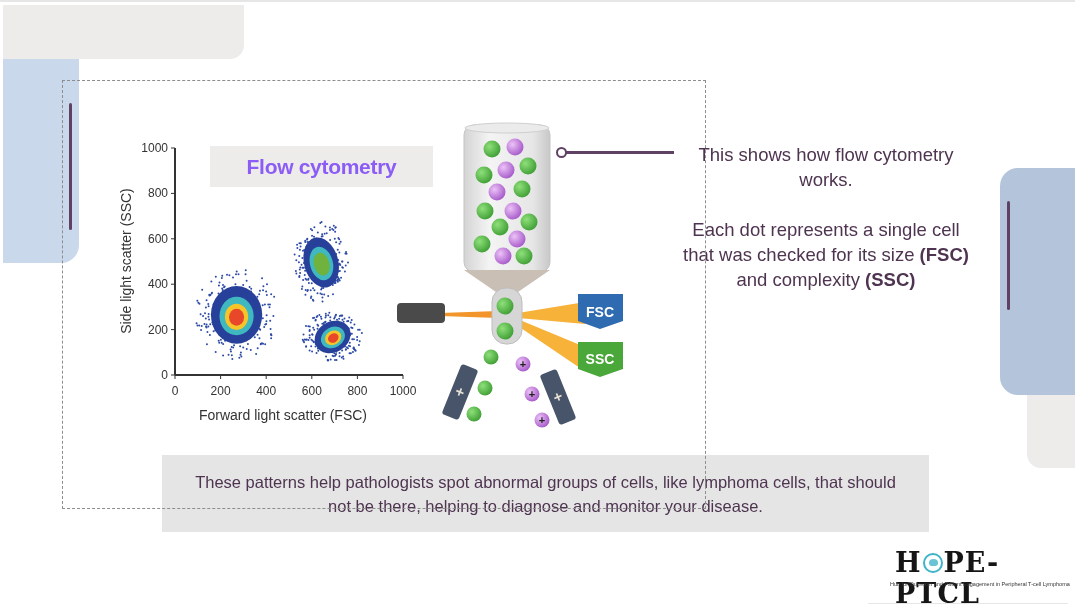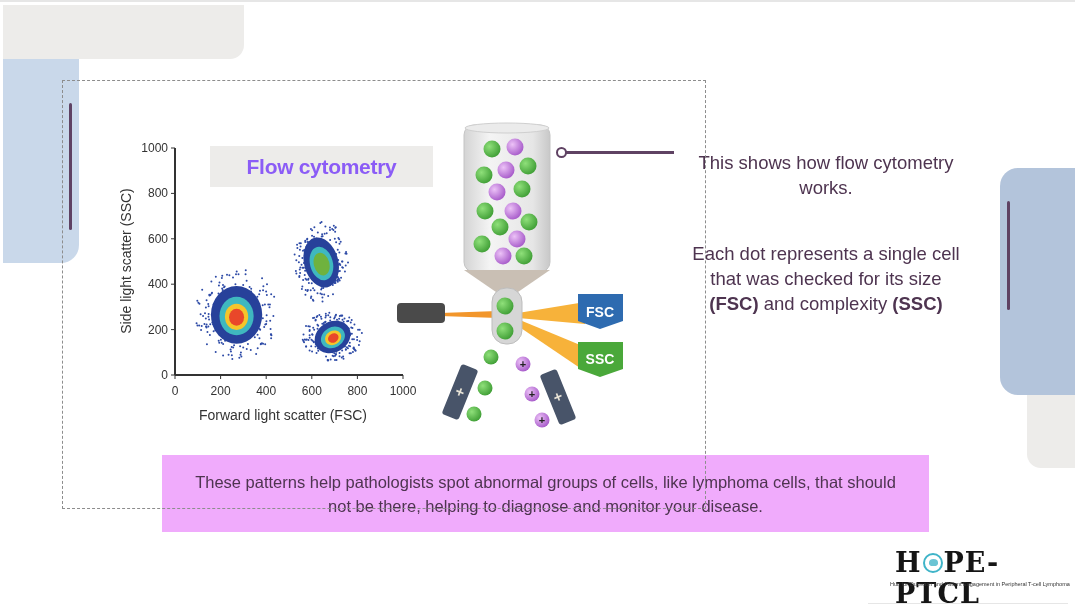--- a/index.html
+++ b/index.html
@@ -22,25 +22,25 @@
 
   svg.plot { position: absolute; left: 110px; top: 130px; width: 310px; height: 300px; overflow: visible; }
   svg.plot text { font-family: "Liberation Sans", sans-serif; fill: #333; }
 
   svg.apparatus { position: absolute; left: 390px; top: 110px; width: 250px; height: 330px; overflow: visible; }
 
   .callout-line { position: absolute; left: 562px; top: 149px; width: 112px; height: 3px; background: #5f4263; }
   .callout-dot { position: absolute; left: 556px; top: 145px; width: 7px; height: 7px; border: 2px solid #5f4263; border-radius: 50%; background: #fff; }
 
   .explain { position: absolute; left: 680px; top: 140px; width: 292px; color: #4e3450; font-size: 18.5px; line-height: 25px; text-align: center; }
-  .explain p { margin: 8px; }
+  .explain p { margin: 0; }
   .explain .gap { height: 25px; }
   .explain b { font-weight: bold; }
 
-  .caption { position: absolute; left: 162px; top: 453px; width: 767px; height: 77px; background: #f0abfc; color: #4e3450; font-size: 16.5px; line-height: 24px; text-align: center; display: flex; align-items: center; justify-content: center; }
+  .caption { position: absolute; left: 162px; top: 453px; width: 767px; height: 77px; background: #e5e5e5; color: #4e3450; font-size: 16.5px; line-height: 24px; text-align: center; display: flex; align-items: center; justify-content: center; }
   .caption span { display: block; width: 720px; }
 
   .logo { position: absolute; left: 868px; top: 533px; width: 200px; height: 68px; background: #fff; border-bottom: 1px solid #e6e6e6; }
   .logo-main { position: absolute; left: 27px; top: 12px; font-family: "DejaVu Serif", serif; font-weight: bold; font-size: 27px; letter-spacing: 1px; color: #151515; }
   .logo-o { display: inline-block; width: 20px; height: 20px; border: 2px solid #3fb4c8; border-radius: 50%; vertical-align: -1px; margin: 0 1px; box-sizing: border-box; position: relative; }
   .logo-o::after { content: ""; position: absolute; left: 4px; top: 4px; width: 9px; height: 7px; background: #6ac4d4; border-radius: 50% 50% 40% 40%; }
   .logo-sub { position: absolute; left: 22px; top: 46px; font-size: 5.5px; color: #333; white-space: nowrap; }
 </style>
 </head>
 <body>

